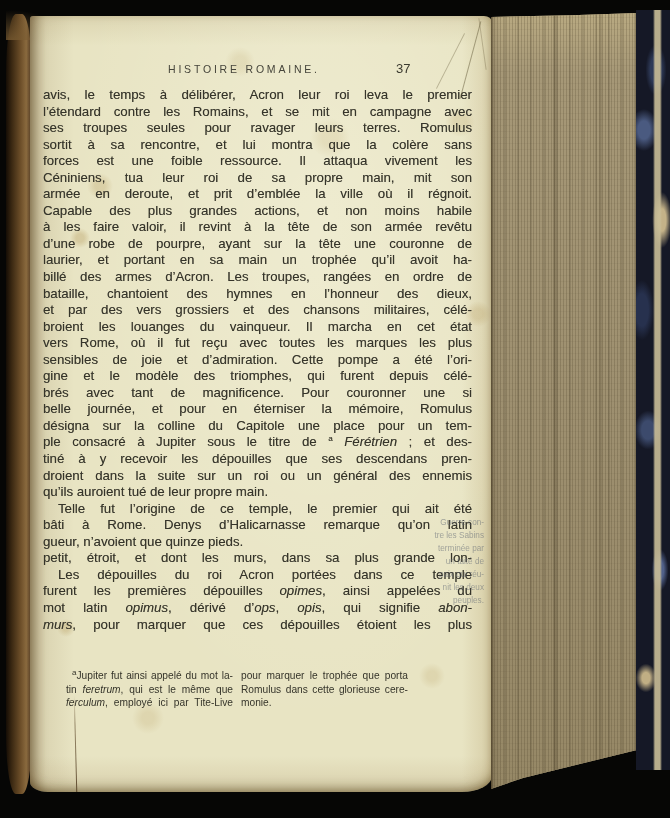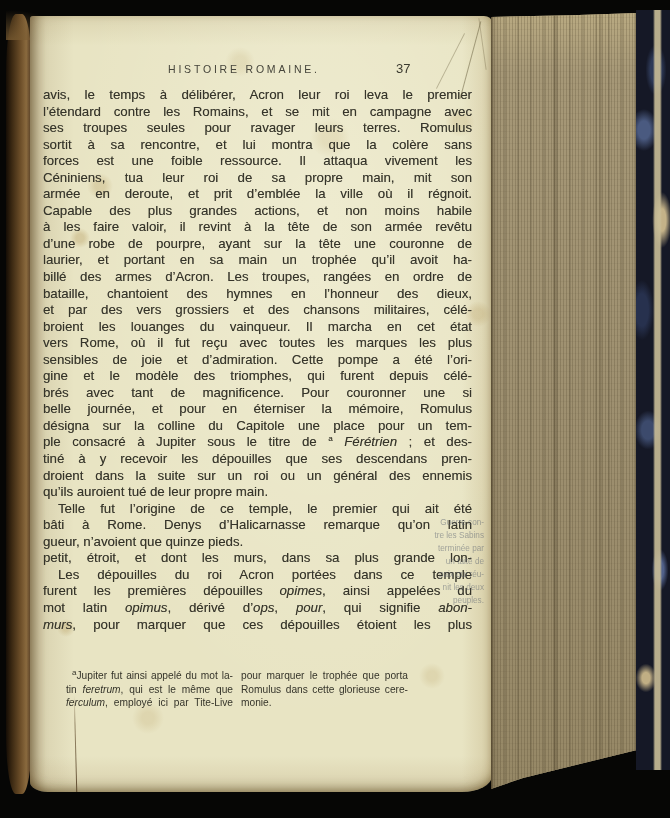--- a/index.html
+++ b/index.html
@@ -140,21 +140,21 @@
         <div class="tline just"><span>ple consacré à Jupiter sous le titre de </span><sup>a</sup><span> </span><span class="it">Férétrien</span><span> ; et des-</span></div>
         <div class="tline just"><span>tiné à y recevoir les dépouilles que ses descendans pren-</span></div>
         <div class="tline just"><span>droient dans la suite sur un roi ou un général des ennemis</span></div>
         <div class="tline"><span>qu’ils auroient tué de leur propre main.</span></div>
         <div class="tline just indent"><span>Telle fut l’origine de ce temple, le premier qui ait été</span></div>
         <div class="tline just"><span>bâti à Rome. Denys d’Halicarnasse remarque qu’on latin</span></div>
         <div class="tline"><span>gueur, n’avoient que quinze pieds.</span></div>
         <div class="tline just"><span>petit, étroit, et dont les murs, dans sa plus grande lon-</span></div>
         <div class="tline just indent"><span>Les dépouilles du roi Acron portées dans ce temple</span></div>
         <div class="tline just"><span>furent les premières dépouilles </span><span class="it">opimes</span><span>, ainsi appelées du</span></div>
-        <div class="tline just"><span>mot latin </span><span class="it">opimus</span><span>, dérivé d’</span><span class="it">ops</span><span>, </span><span class="it">pour</span><span>, qui signifie </span><span class="it">abon-</span></div>
+        <div class="tline just"><span>mot latin </span><span class="it">opimus</span><span>, dérivé d’</span><span class="it">ops</span><span>, </span><span class="it">opis</span><span>, qui signifie </span><span class="it">abon-</span></div>
         <div class="tline just"><span class="it">murs</span><span>, pour marquer que ces dépouilles étoient les plus</span></div>
       </div>
 
     <div class="footnote">
       <div class="fncol">
           <div class="tline just indent"><sup>a</sup><span>Jupiter fut ainsi appelé du mot la-</span></div>
           <div class="tline just"><span>tin </span><span class="it">feretrum</span><span>, qui est le même que</span></div>
           <div class="tline just"><span class="it">ferculum</span><span>, employé ici par Tite-Live</span></div>
         </div>
       <div class="fncol">

